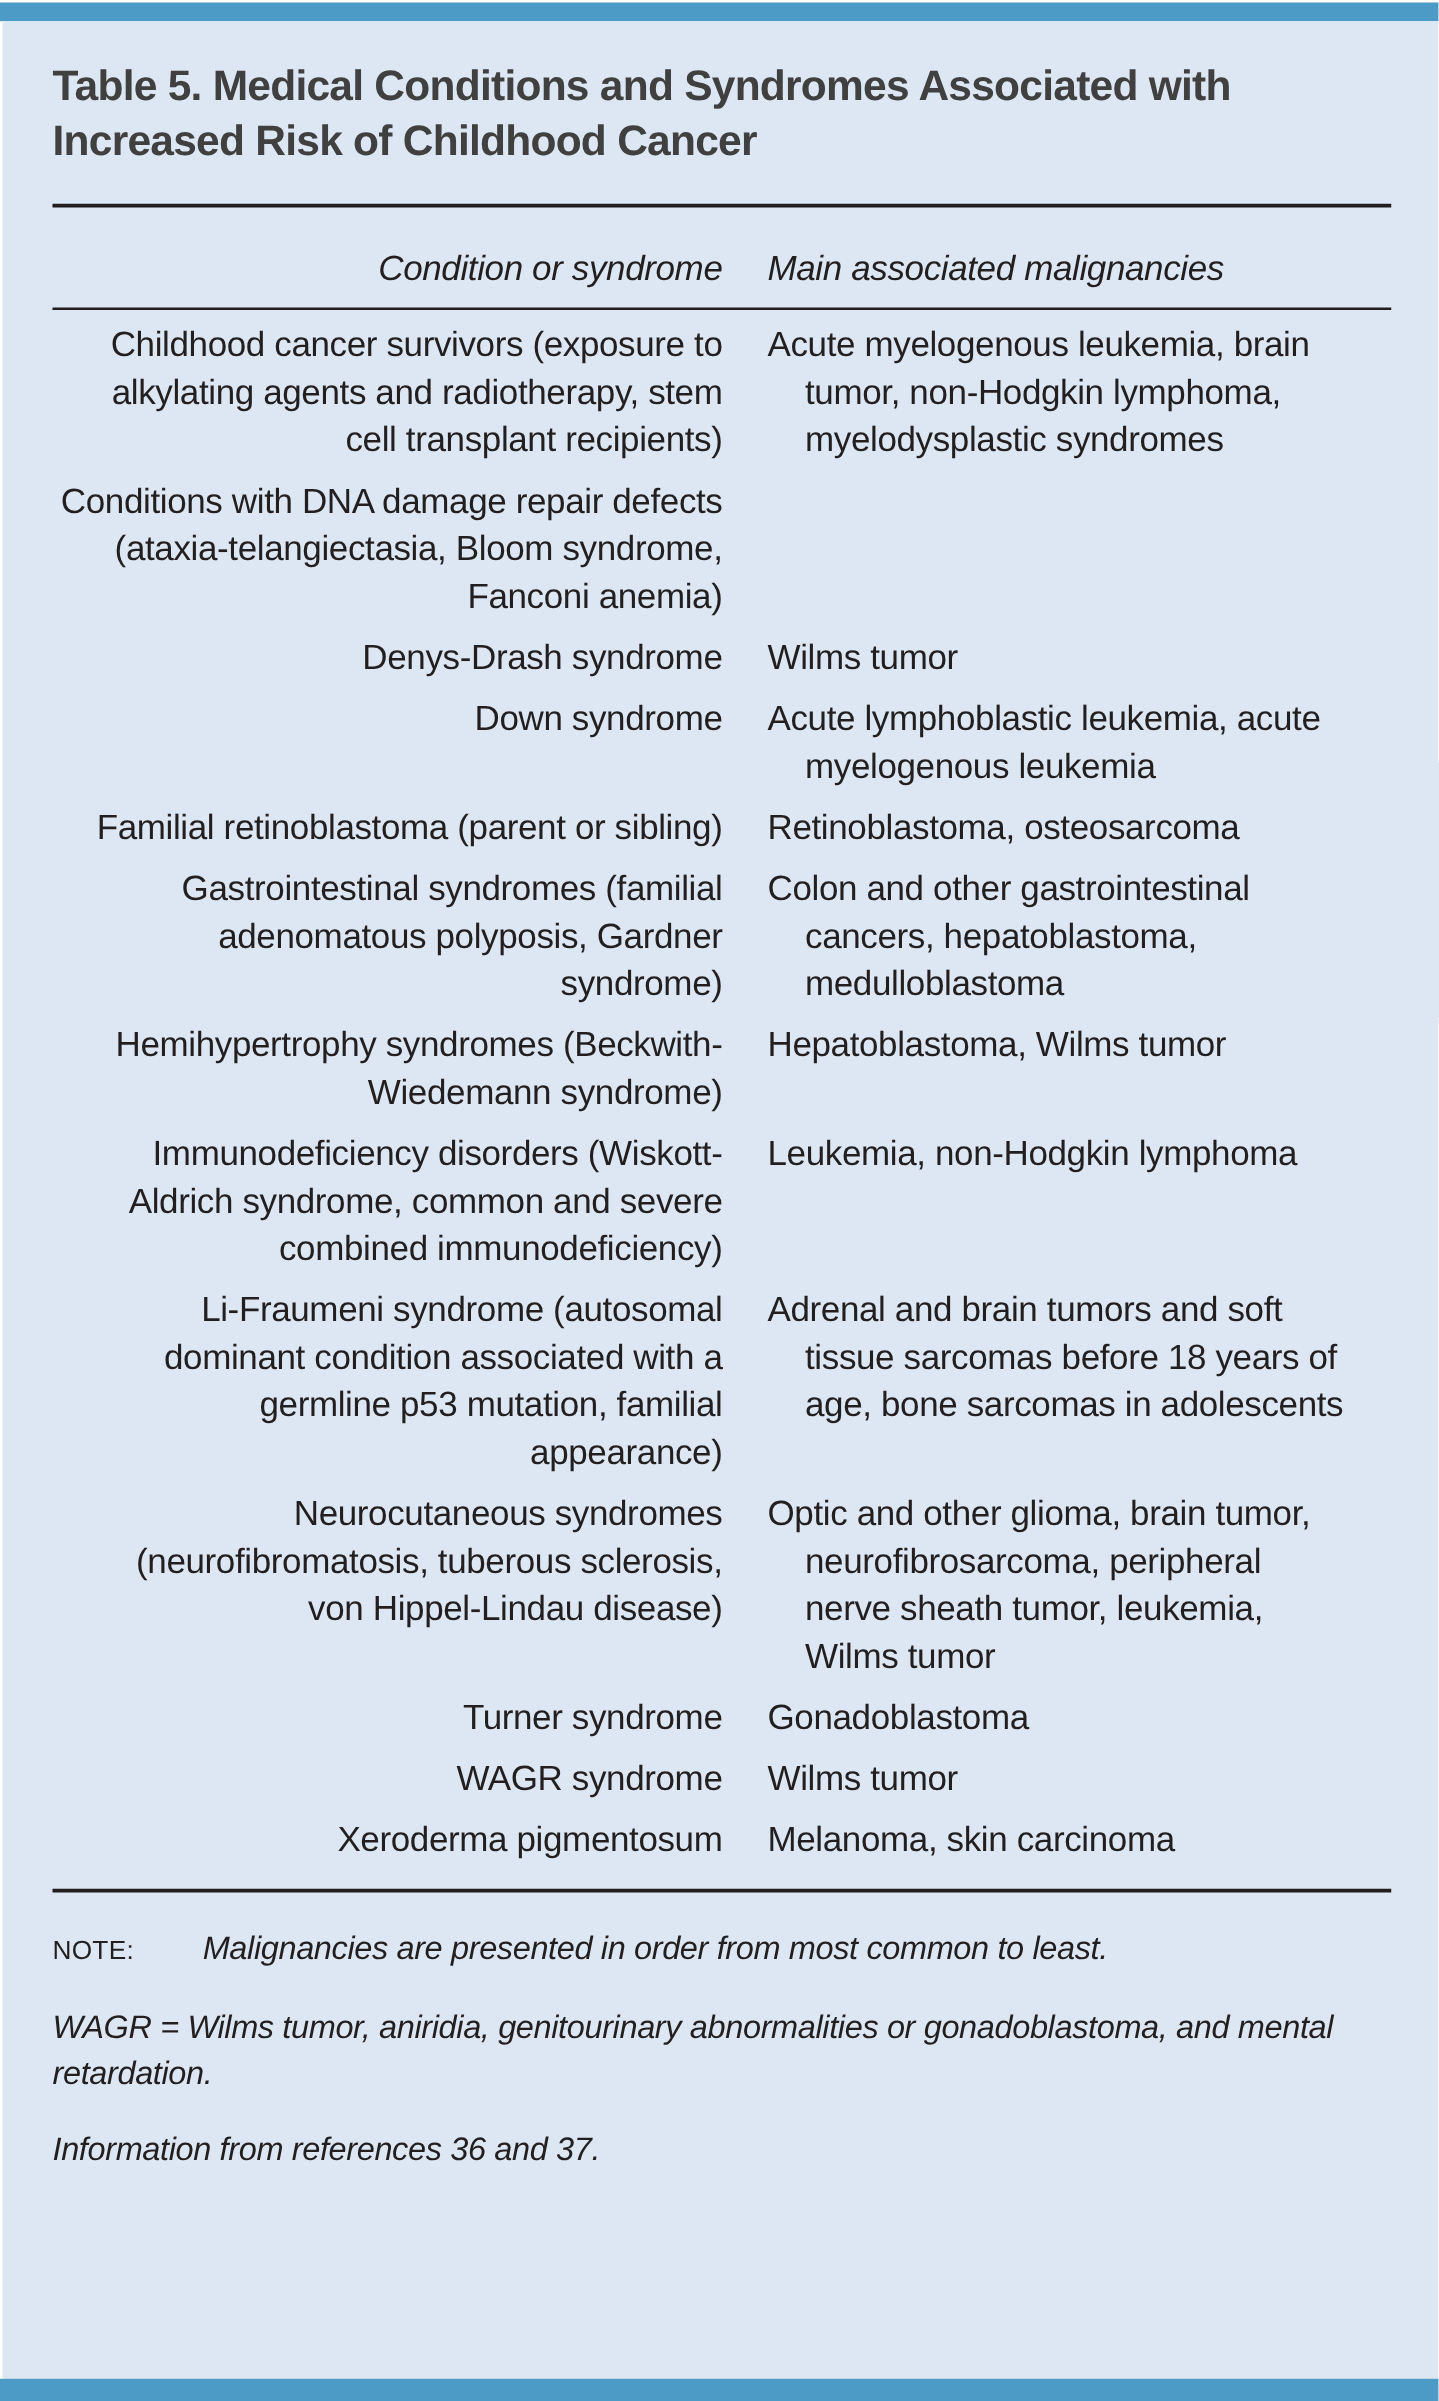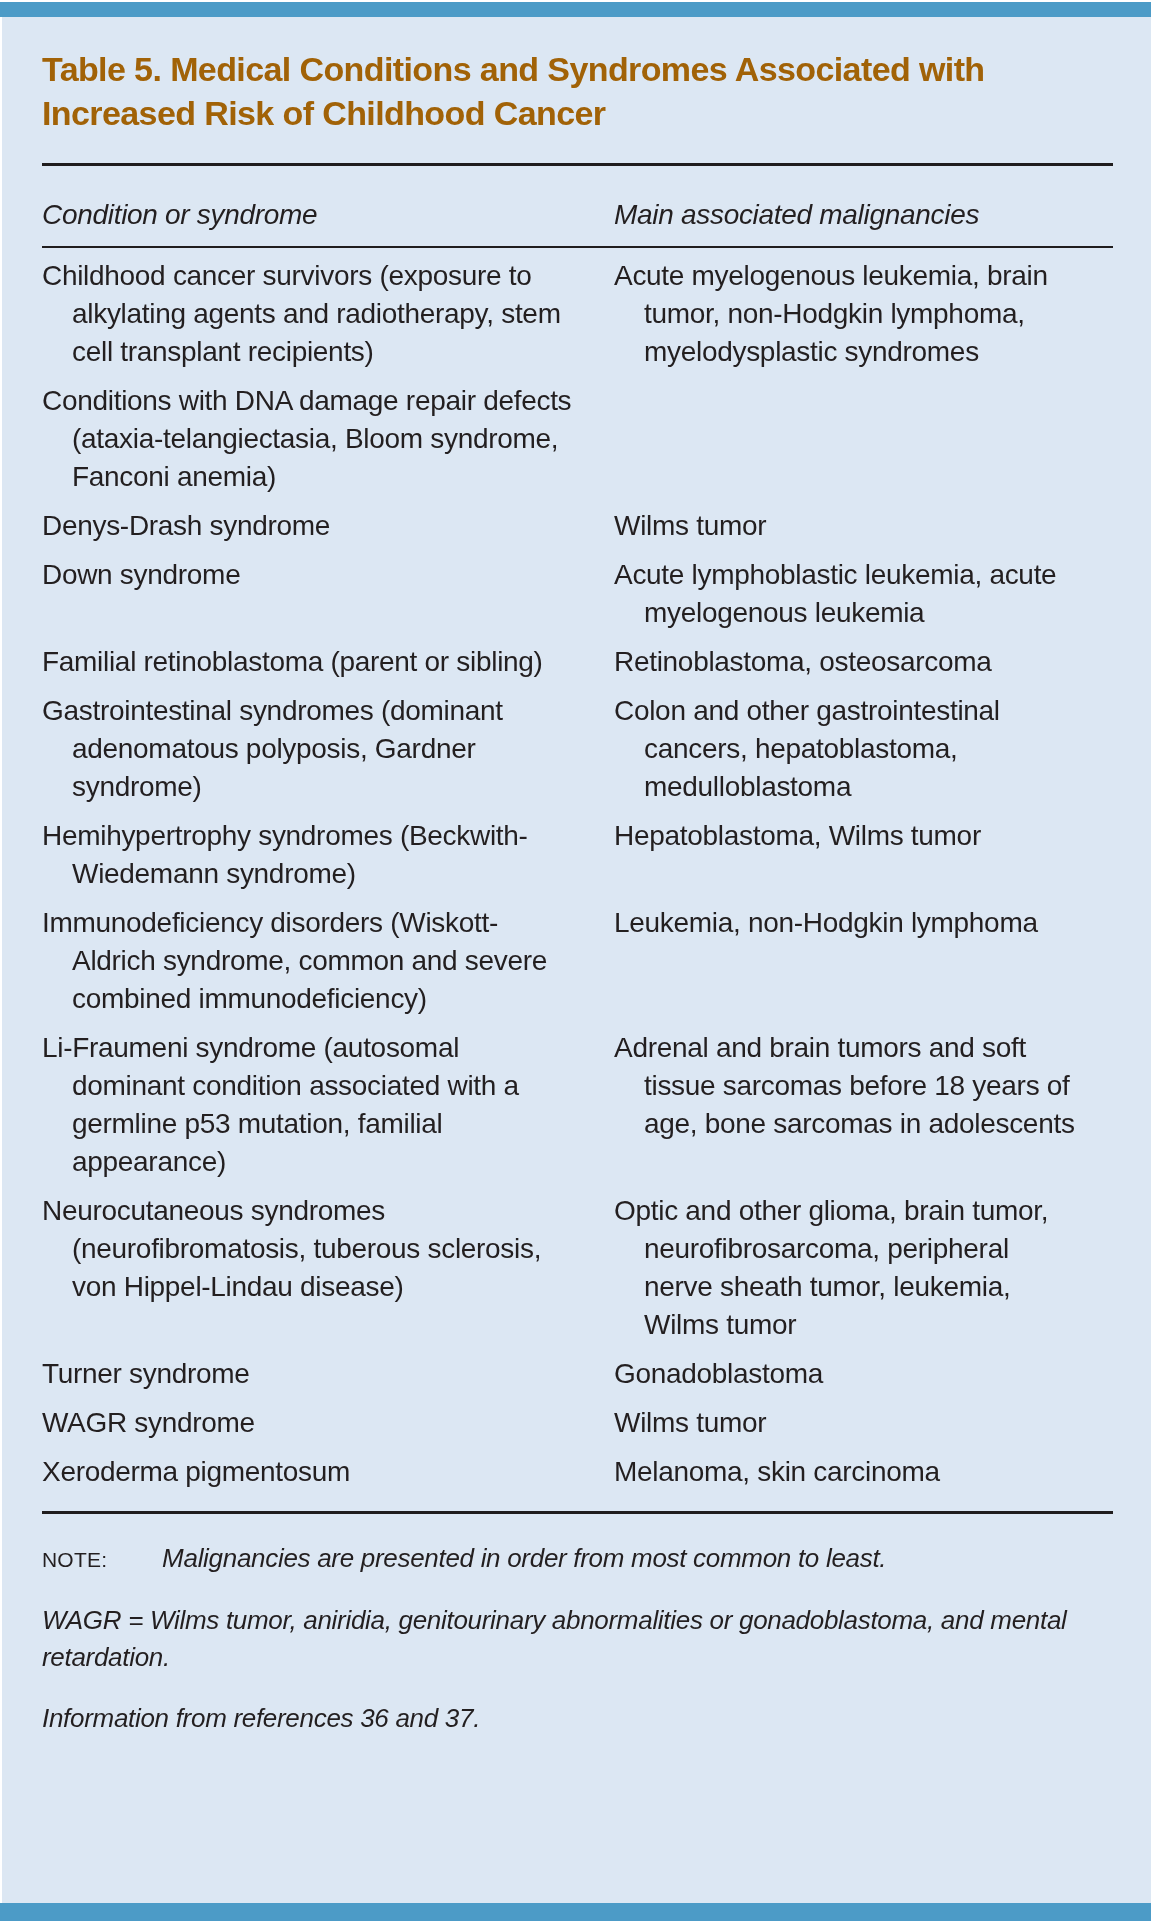--- a/index.html
+++ b/index.html
@@ -41,40 +41,40 @@
   .inner {
     position: relative;
     padding: 30px 38px 0 40px;
     letter-spacing: -0.3px;
   }
   .title {
     font-size: 34px;
     line-height: 44px;
     font-weight: bold;
     letter-spacing: -0.6px;
-    color: #a16207;
+    color: #404040;
     max-width: 990px;
   }
   .rule {
     background: #201d1e;
     border: none;
   }
   .rule.thick { height: 3px; }
   .rule.thin  { height: 2px; }
   .rule.title-rule  { margin-top: 28px; }
   .rule.header-rule { margin-top: 14px; }
   .rule.footer-rule { margin-top: 20px; }
   .header-row {
     display: flex;
     margin-top: 32px;
     font-style: italic;
     font-size: 28px;
     line-height: 34px;
   }
-  .col1 { width: 572px; padding-right: 36px; }
+  .col1 { width: 572px; padding-right: 36px; text-align: right; }
   .col2 { width: 465px; }
   .rows { margin-top: 9px; }
   .row {
     display: flex;
     margin-bottom: 11px;
     font-size: 28px;
     line-height: 38px;
   }
   .cell {
     padding-left: 30px;
@@ -132,21 +132,21 @@
         </div>
         <div class="row">
           <div class="col1 cell">Down syndrome</div>
           <div class="col2 cell">Acute lymphoblastic leukemia, acute myelogenous leukemia</div>
         </div>
         <div class="row">
           <div class="col1 cell">Familial retinoblastoma (parent or sibling)</div>
           <div class="col2 cell">Retinoblastoma, osteosarcoma</div>
         </div>
         <div class="row">
-          <div class="col1 cell">Gastrointestinal syndromes (dominant adenomatous polyposis, Gardner syndrome)</div>
+          <div class="col1 cell">Gastrointestinal syndromes (familial adenomatous polyposis, Gardner syndrome)</div>
           <div class="col2 cell">Colon and other gastrointestinal cancers, hepatoblastoma, medulloblastoma</div>
         </div>
         <div class="row">
           <div class="col1 cell">Hemihypertrophy syndromes (Beckwith-Wiedemann syndrome)</div>
           <div class="col2 cell">Hepatoblastoma, Wilms tumor</div>
         </div>
         <div class="row">
           <div class="col1 cell">Immunodeficiency disorders (Wiskott-Aldrich syndrome, common and severe combined immunodeficiency)</div>
           <div class="col2 cell">Leukemia, non-Hodgkin lymphoma</div>
         </div>

